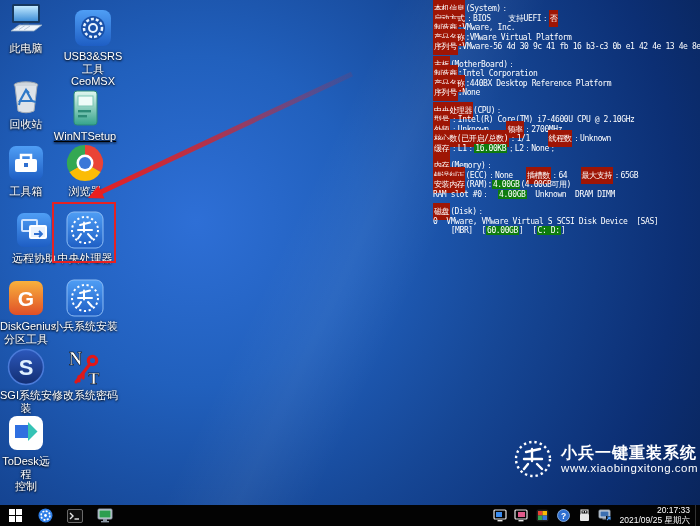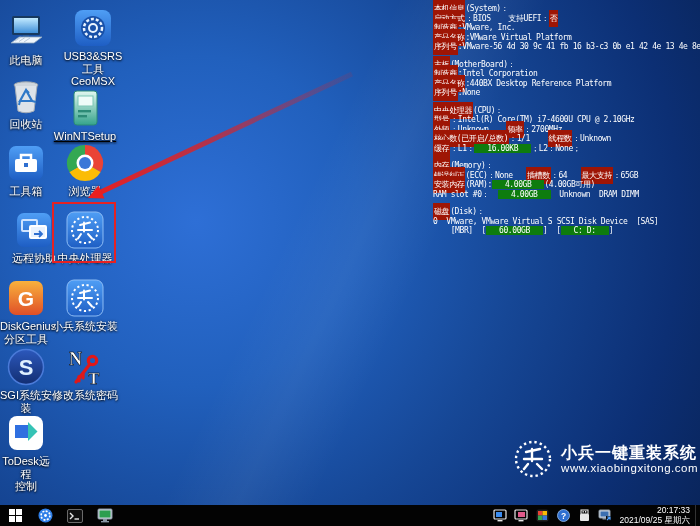--- a/index.html
+++ b/index.html
@@ -18,21 +18,21 @@
   
   .sel-box{position:absolute;left:52px;top:202px;width:64px;height:61px;border:2px solid #e62222;box-sizing:border-box;}
   .arrow-svg{position:absolute;left:0;top:0;pointer-events:none;}
 
   
   .sysinfo{position:absolute;left:433px;top:4px;width:266px;color:#fff;
     font-family:"DejaVu Sans Mono","Liberation Mono",monospace;
     font-size:8px;line-height:9.5px;letter-spacing:-0.4px;white-space:pre;}
   .sysinfo .sec{margin-bottom:8px;}
   .sg-label,.sg-red{background:#9e1505;padding:4px 1px;}
-  .sg-green{background:#0e7c0e;padding:0 13px;}
+  .sg-green{background:#0e7c0e;padding:0 1px;}
 
   
   .watermark{position:absolute;right:2px;top:437px;display:flex;align-items:center;gap:6px;color:#fff;}
   .wm-title{font-size:16px;font-weight:bold;letter-spacing:1px;line-height:18px;}
   .wm-url{font-size:11.5px;line-height:13px;letter-spacing:.5px;}
 
   
   .taskbar{position:absolute;left:0;bottom:0;width:700px;height:21px;background:#030303;
     display:flex;align-items:center;}
   .tb-btn{width:30px;height:21px;display:flex;align-items:center;justify-content:center;
@@ -73,21 +73,21 @@
       </linearGradient>
       <linearGradient id="agrad" gradientUnits="userSpaceOnUse" x1="352" y1="74" x2="88" y2="198">
         <stop offset="0" stop-color="#e02020" stop-opacity="0.12"></stop>
         <stop offset="0.55" stop-color="#e02020" stop-opacity="0.75"></stop>
         <stop offset="1" stop-color="#ea1f1f" stop-opacity="1"></stop>
       </linearGradient>
     </defs>
   </svg>
 
   <div id="icons">
-      <div class="cell" style="left: 0px; top: 12px; width: 52px;">
+      <div class="cell" style="left: 0px; top: 0; width: 52px;">
         <svg class="ic" viewBox="0 0 40 40">
           <rect x="6" y="4" width="28" height="19" rx="1.5" fill="#17395f"></rect>
           <rect x="8" y="6" width="24" height="15" fill="url(#lgScreen)"></rect>
           <rect x="17" y="23" width="6" height="3" fill="#2a5d9e"></rect>
           <path d="M5 31 l8-6 h23 l-8 6 z" fill="#eef5fc" stroke="#8fa8c2" stroke-width="0.8"></path>
           <path d="M9 29 l6-4 M13 29.5 l6-4 M18 30 l6-4" stroke="#b9c9da" stroke-width="1"></path>
         </svg>
         <div class="lb">此电脑</div>
       </div>
       <div class="cell" style="left: 60px; top: 8px; width: 66px;">

